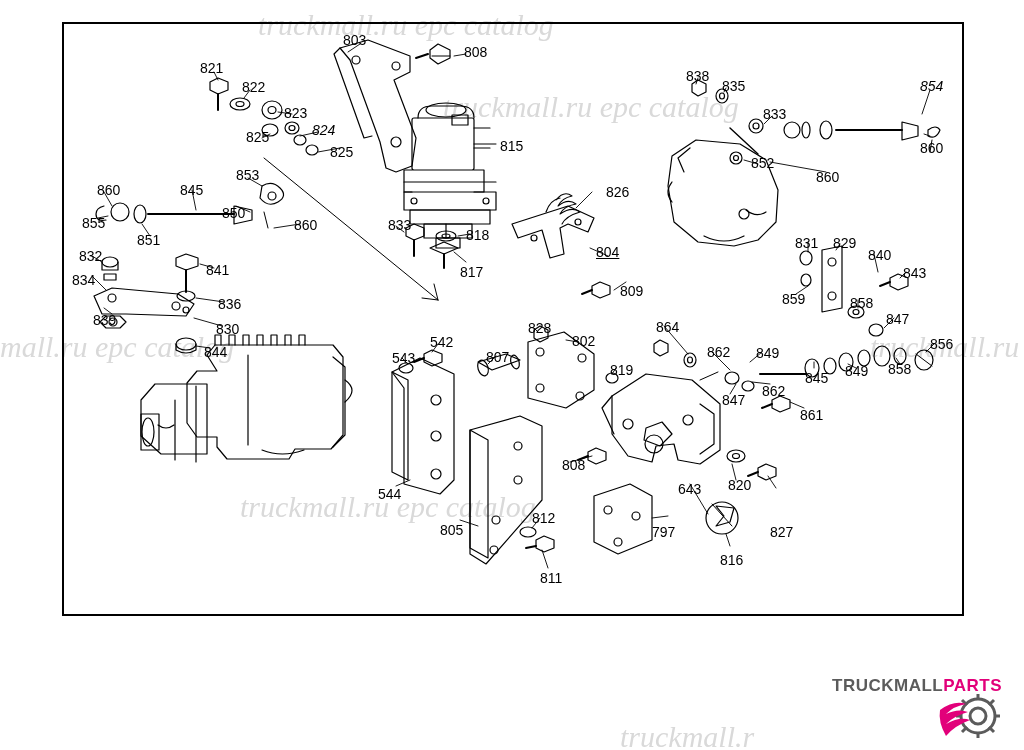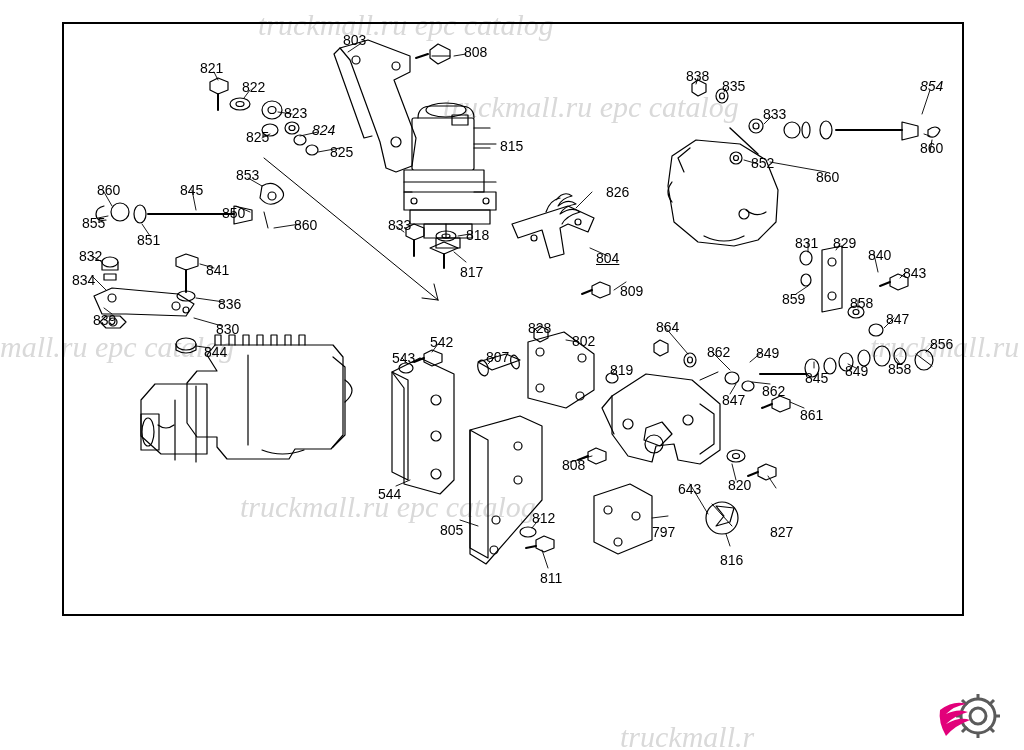--- a/index.html
+++ b/index.html
@@ -414,21 +414,21 @@
       <div class="lbl" style="left: 578px; top: 185px; margin-left: 28px;">826</div>
       <div class="lbl" style="left: 97px; top: 183px;">860</div>
       <div class="lbl" style="left: 180px; top: 183px;">845</div>
       <div class="lbl" style="left: 222px; top: 206px;">850</div>
       <div class="lbl" style="left: 82px; top: 216px;">855</div>
       <div class="lbl" style="left: 294px; top: 218px;">860</div>
       <div class="lbl" style="left: 137px; top: 233px;">851</div>
       <div class="lbl" style="left: 388px; top: 218px;">833</div>
       <div class="lbl" style="left: 466px; top: 228px;">818</div>
       <div class="lbl" style="left: 79px; top: 249px;">832</div>
-      <div class="lbl" style="left: 596px; top: 251px; text-decoration: underline;">804</div>
+      <div class="lbl" style="left: 596px; top: 245px; text-decoration: underline;">804</div>
       <div class="lbl" style="left: 795px; top: 236px;">831</div>
       <div class="lbl" style="left: 833px; top: 236px;">829</div>
       <div class="lbl" style="left: 868px; top: 248px;">840</div>
       <div class="lbl" style="left: 72px; top: 273px;">834</div>
       <div class="lbl" style="left: 206px; top: 263px;">841</div>
       <div class="lbl" style="left: 460px; top: 265px;">817</div>
       <div class="lbl" style="left: 620px; top: 284px;">809</div>
       <div class="lbl" style="left: 903px; top: 266px;">843</div>
       <div class="lbl" style="left: 218px; top: 297px;">836</div>
       <div class="lbl" style="left: 782px; top: 292px;">859</div>
@@ -459,20 +459,23 @@
       <div class="lbl" style="left: 728px; top: 478px;">820</div>
       <div class="lbl" style="left: 770px; top: 494px; margin-top: 31px;">827</div>
       <div class="lbl" style="left: 440px; top: 523px;">805</div>
       <div class="lbl" style="left: 532px; top: 511px;">812</div>
       <div class="lbl" style="left: 652px; top: 517px; margin-top: 8px;">797</div>
       <div class="lbl" style="left: 720px; top: 553px;">816</div>
       <div class="lbl" style="left: 540px; top: 571px;">811</div>
     </div>
 
   <div id="logo">
+    <div class="logo-text">
+      <span>TRUCKMALL</span><span class="accent">PARTS</span>
+    </div>
     <svg class="logo-mark" viewBox="0 0 74 52" xmlns="http://www.w3.org/2000/svg">
       <g fill="none" stroke="#5b5b5b" stroke-width="3">
         <circle cx="44" cy="28" r="17"></circle>
         <circle cx="44" cy="28" r="8"></circle>
         <path d="M44 6 v6 M44 44 v6 M22 28 h6 M60 28 h6 M28 12 l5 5 M55 39 l5 5 M28 44 l5 -5 M55 17 l5 -5"></path>
       </g>
       <g fill="#e2007a">
         <path d="M6 22 q14 -10 26 -6 q-12 2 -20 10 q12 -6 22 -2 q-14 4 -22 12 q14 -8 24 -4 q-16 6 -24 16 q-8 -14 -6 -26z"></path>
       </g>
     </svg>

